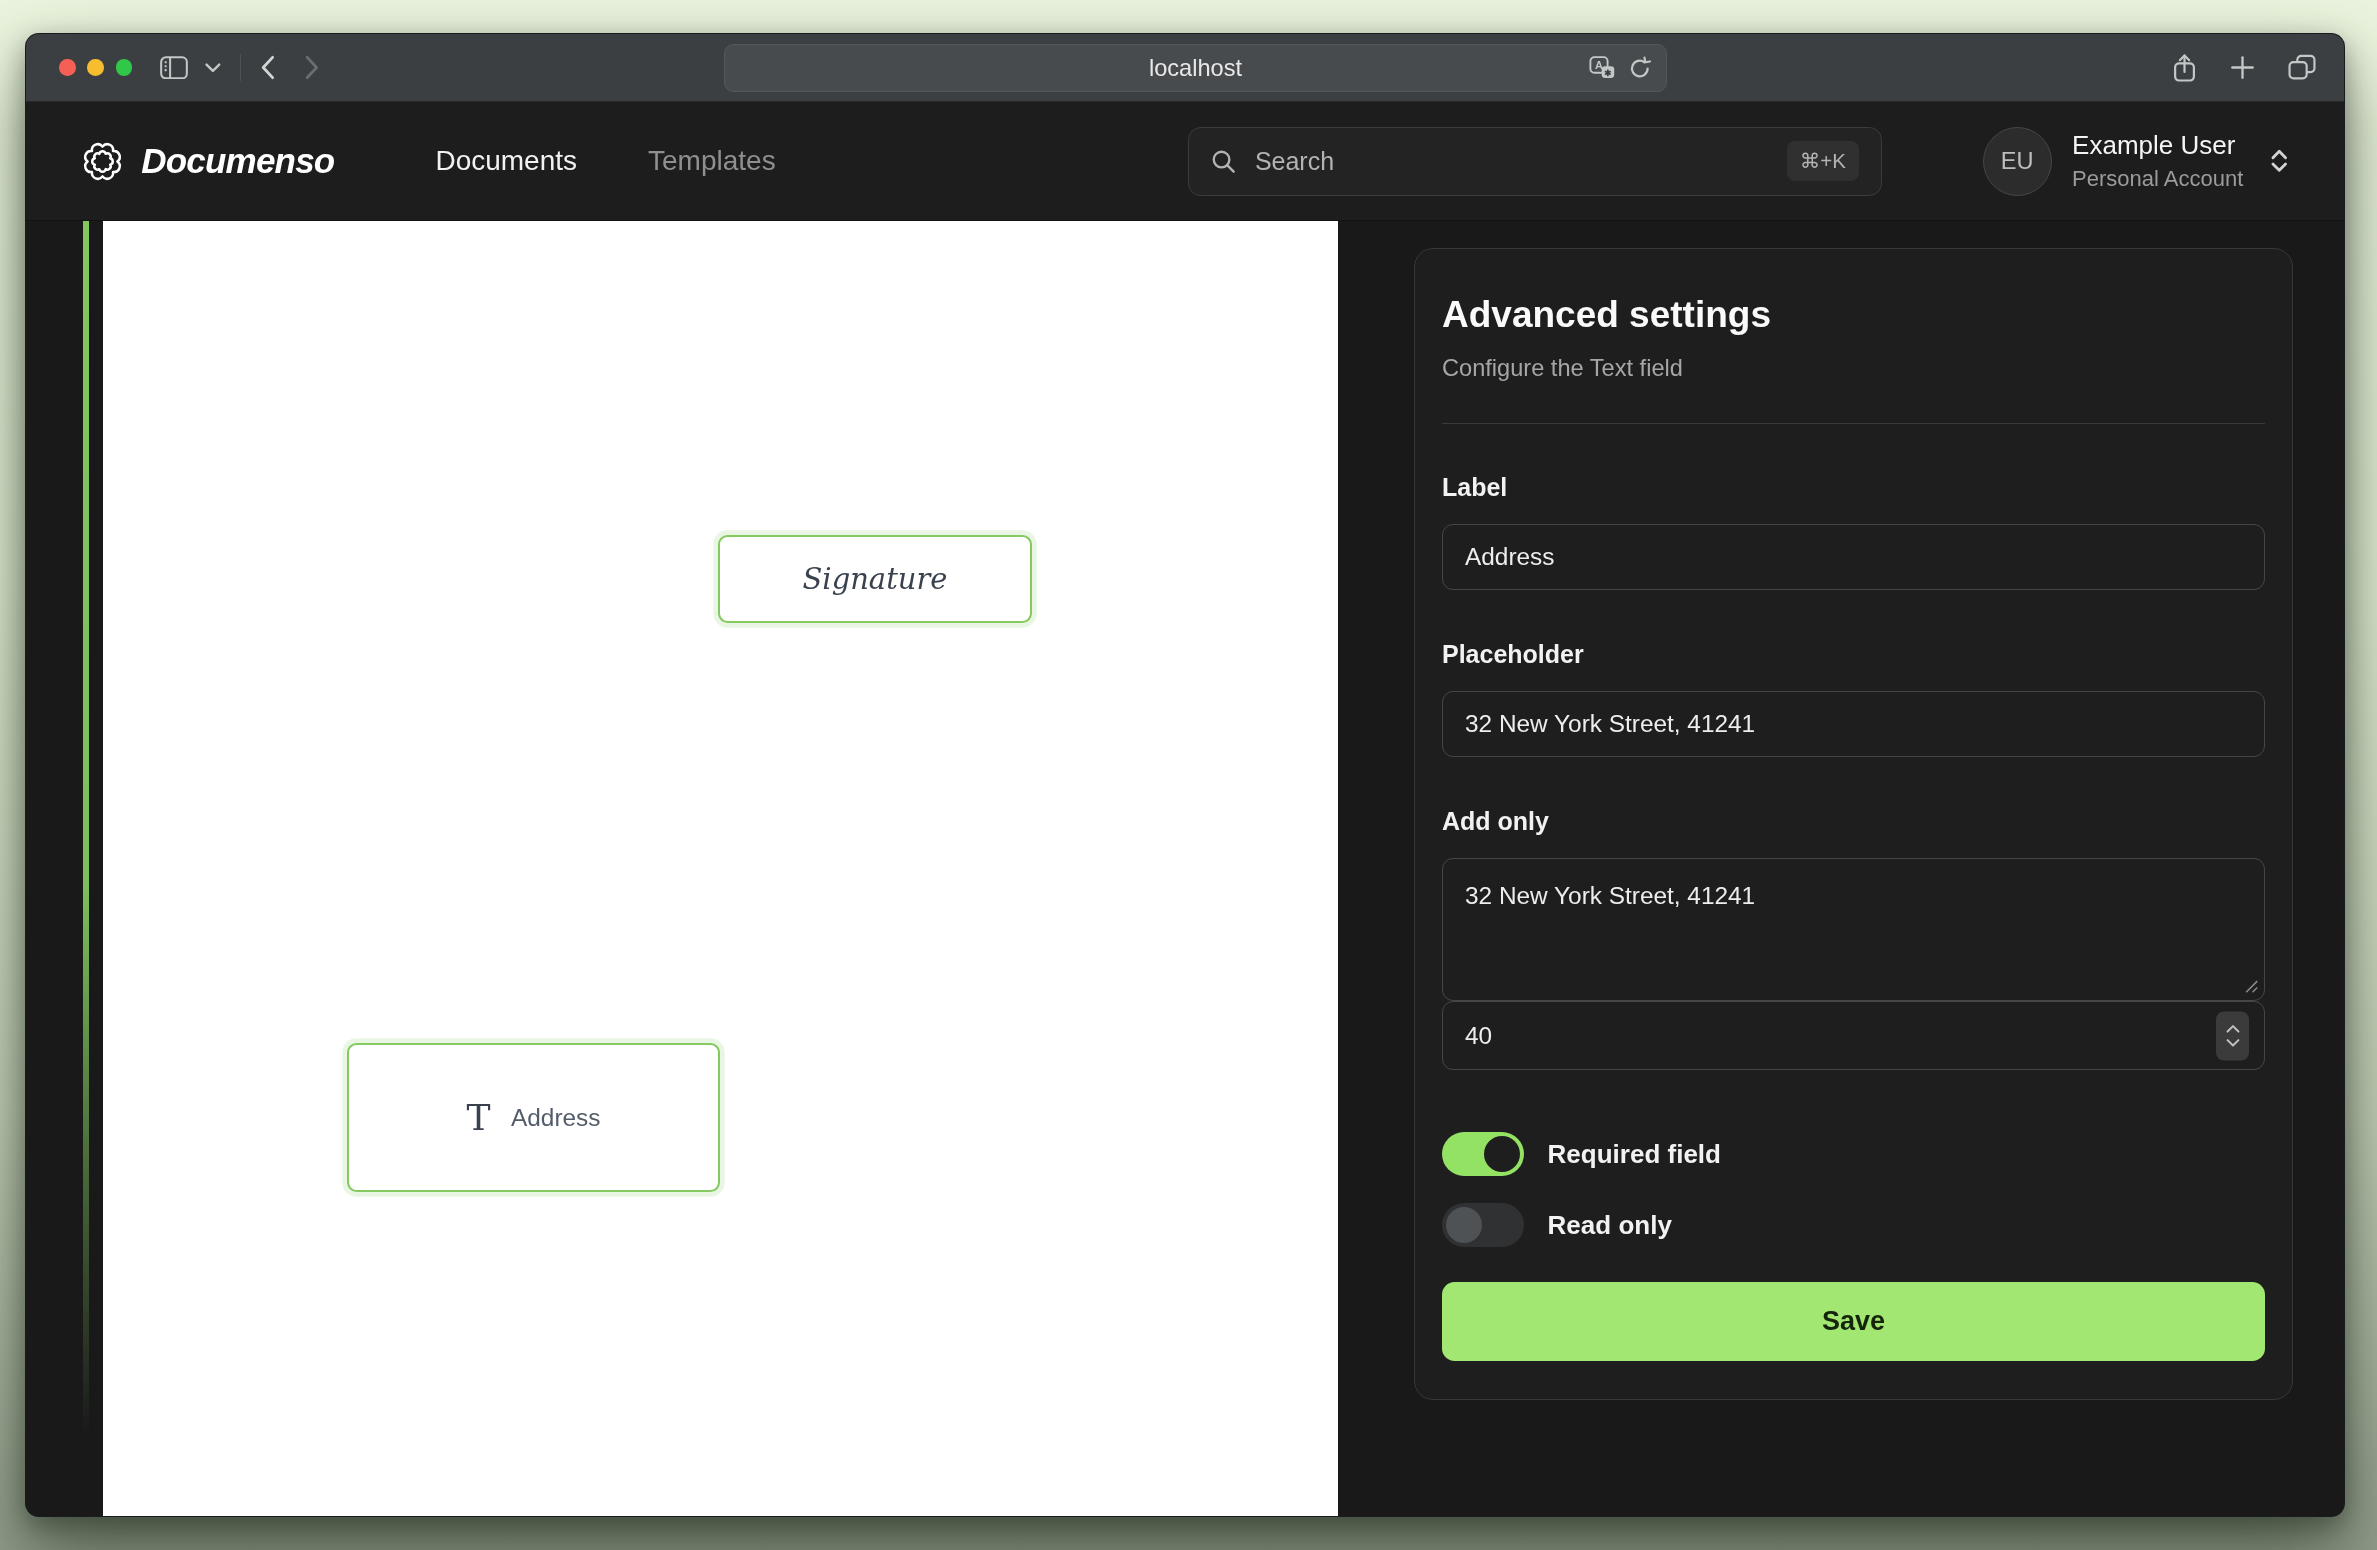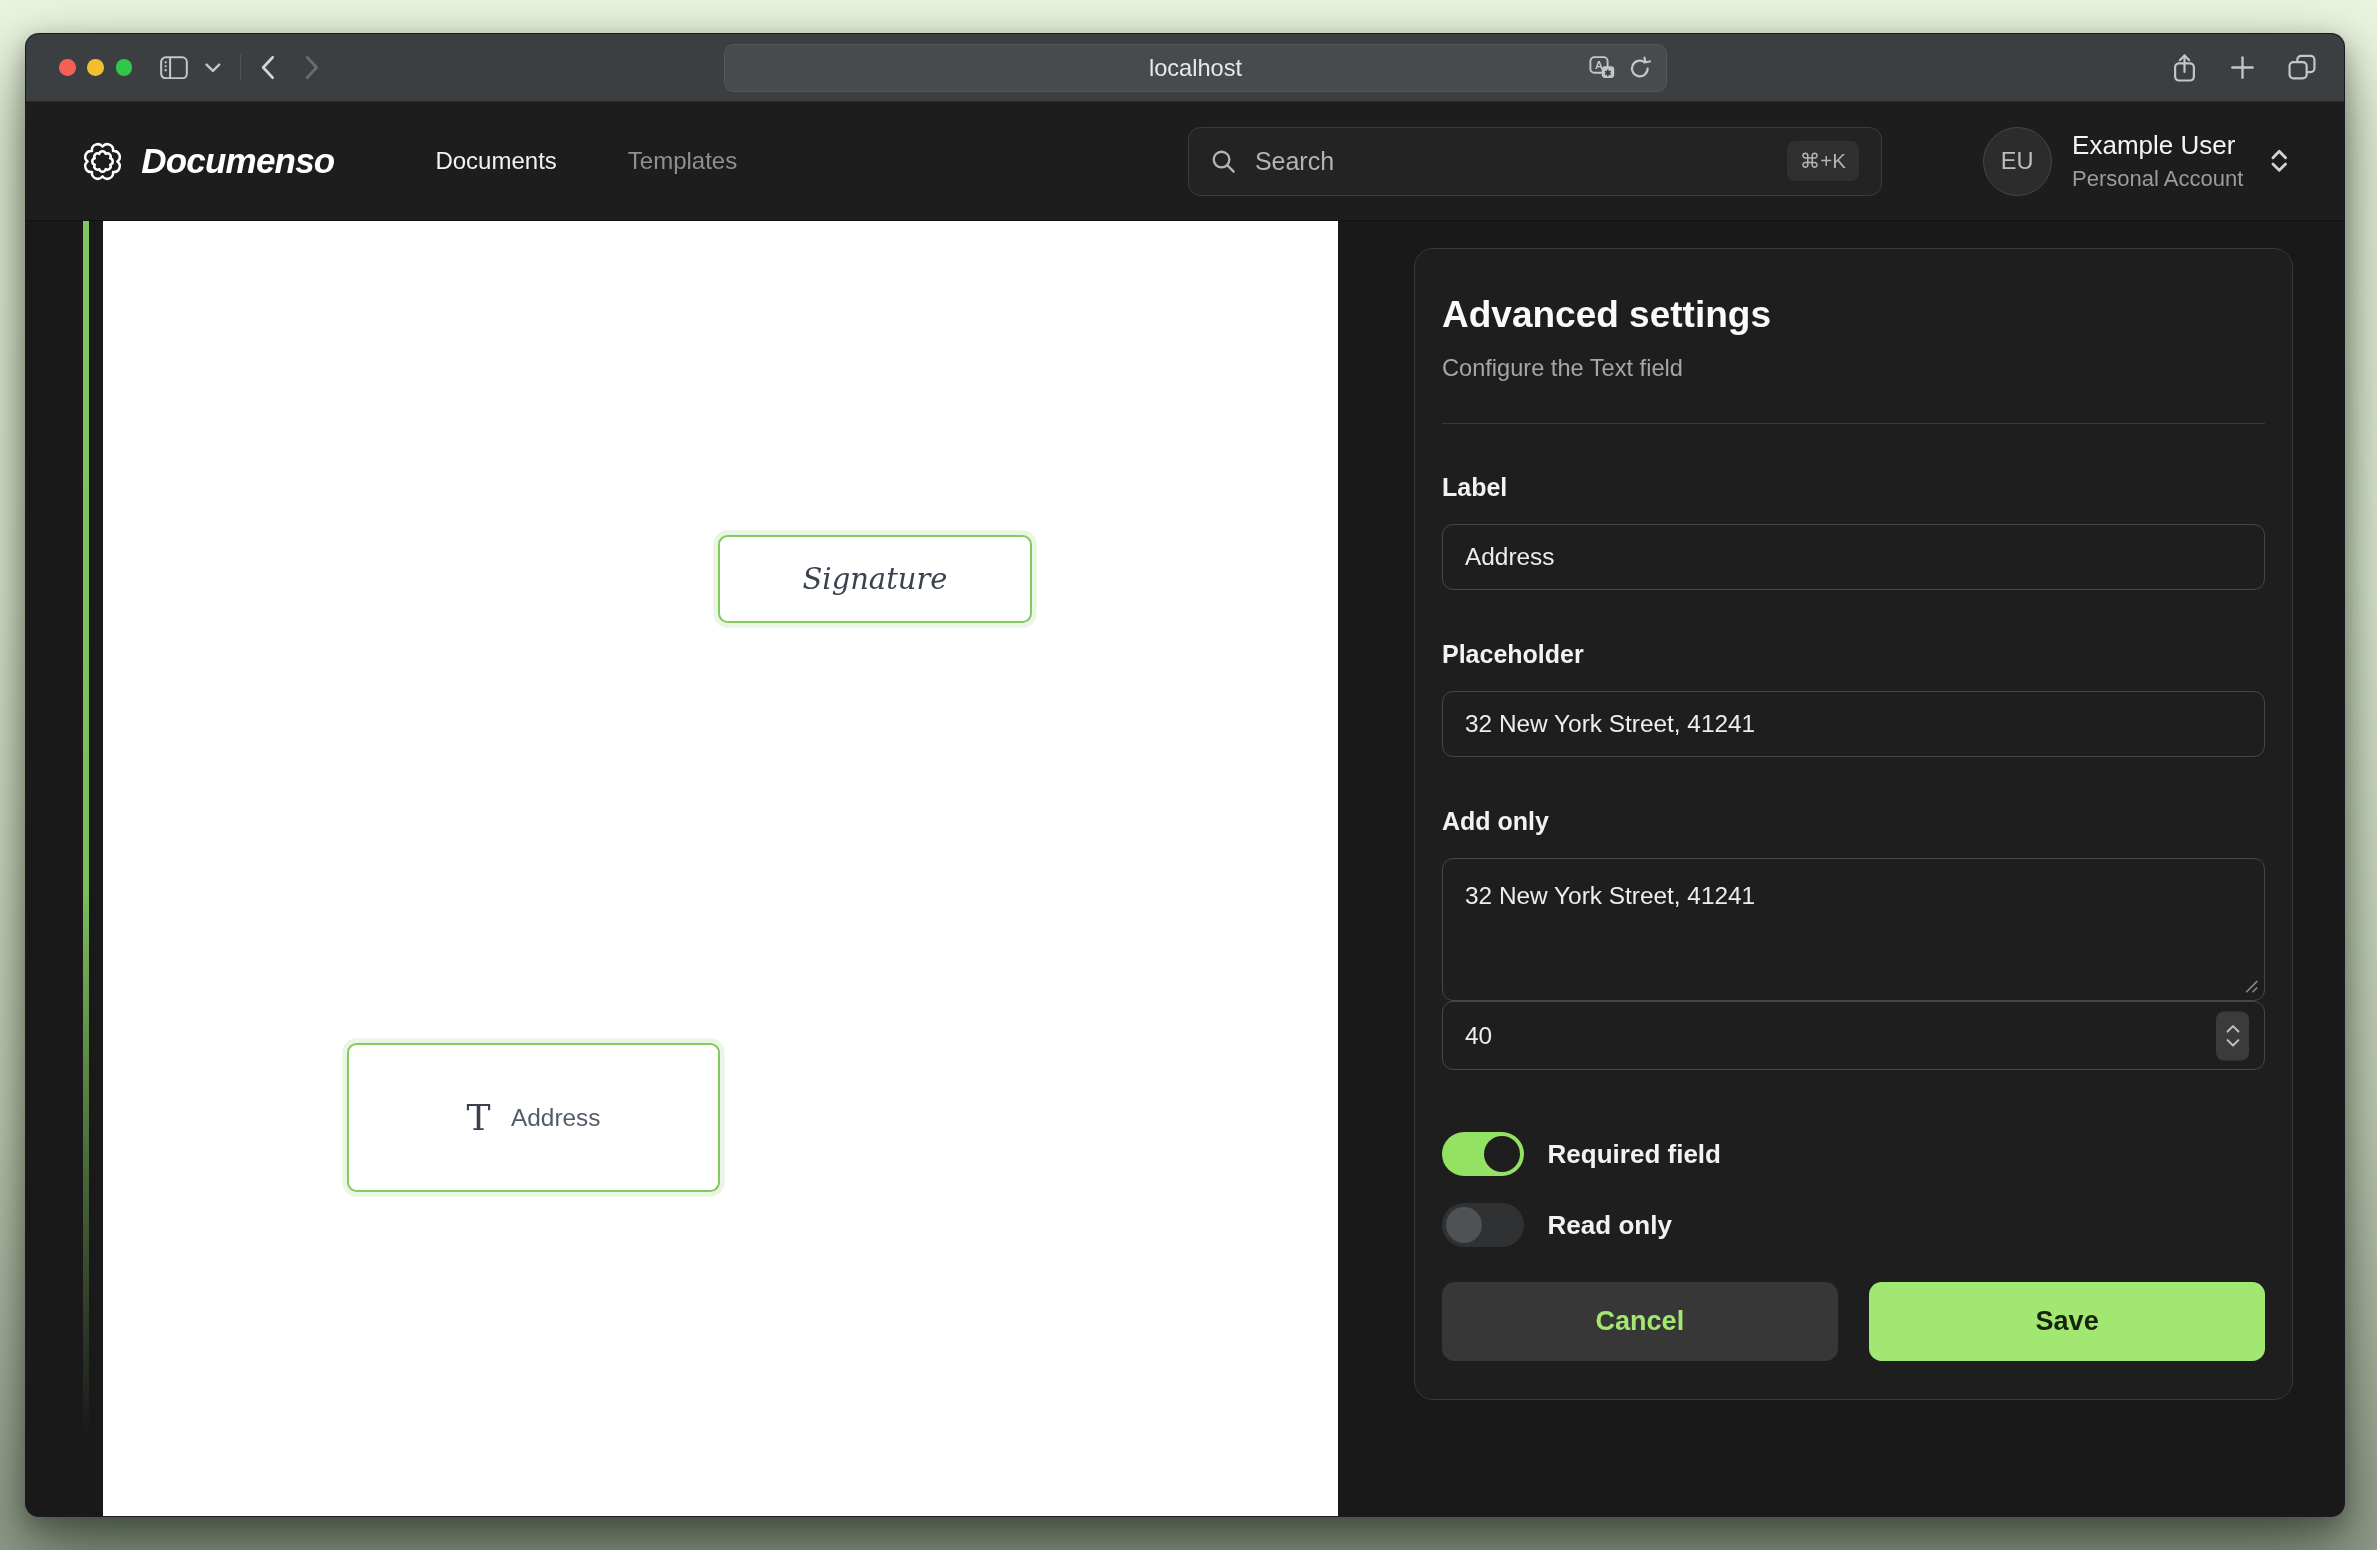--- a/index.html
+++ b/index.html
@@ -23,21 +23,21 @@
   .url-text{color:#e8e8e8;font-size:23.6px;}
   .url-icons{position:absolute;right:14px;top:0;height:100%;display:flex;gap:12.6px;align-items:center;}
   .tb-right{margin-left:auto;display:flex;gap:33px;align-items:center;}
 
   
   .app-header{height:118px;background:#1d1d1d;border-bottom:0.8px solid #121212;
     display:flex;align-items:center;padding:0 55px;flex:0 0 auto;}
   .brand{display:flex;align-items:center;gap:17.3px;}
   .brand-name{font-size:35px;font-weight:700;color:#fff;letter-spacing:-0.8px;font-style:italic;}
   .nav{display:flex;gap:71px;margin-left:101px;}
-  .nav-item{font-size:24px;font-weight:500;color:#f2f2f2;cursor:pointer;}
+  .nav-item{font-size:28px;font-weight:500;color:#f2f2f2;cursor:pointer;}
   .nav-item.inactive{color:#8f8f8f;}
   .search-bar{margin-left:auto;margin-right:101px;width:694px;height:69px;background:#232323;
     border:0.8px solid #3c3c3c;border-radius:12.6px;display:flex;align-items:center;padding:0 22px;gap:17.3px;box-sizing:border-box;}
   .search-input{flex:1;background:transparent;border:none;outline:none;color:#e6e6e6;font-size:25px;font-family:inherit;}
   .search-input::placeholder{color:#b3b3b3;}
   .kbd{background:#303030;border-radius:7.9px;padding:7.9px 12.6px;font-size:20.5px;color:#b3b3b3;white-space:nowrap;}
   .user{display:flex;align-items:center;gap:20.5px;}
   .avatar{width:69px;height:69px;border-radius:50%;background:#2c2c2c;border:1.6px solid #474747;
     display:flex;align-items:center;justify-content:center;color:#bdbdbd;font-size:23.6px;box-sizing:border-box;}
   .user-name{font-size:26px;color:#f5f5f5;font-weight:500;line-height:1.2;}
@@ -267,21 +267,20 @@
           <span class="toggle-label">Required field</span>
         </div>
         <div class="toggle-row">
           <span class="switch off">
               <span class="knob"></span>
             </span>
           <span class="toggle-label">Read only</span>
         </div>
 
         <div class="btn-row">
-          <button class="btn btn-cancel">Cancel</button>
           <button class="btn btn-save">Save</button>
         </div>
       </div>
     </div>
 
   </div>
 </div>
 
 
 </body></html>

